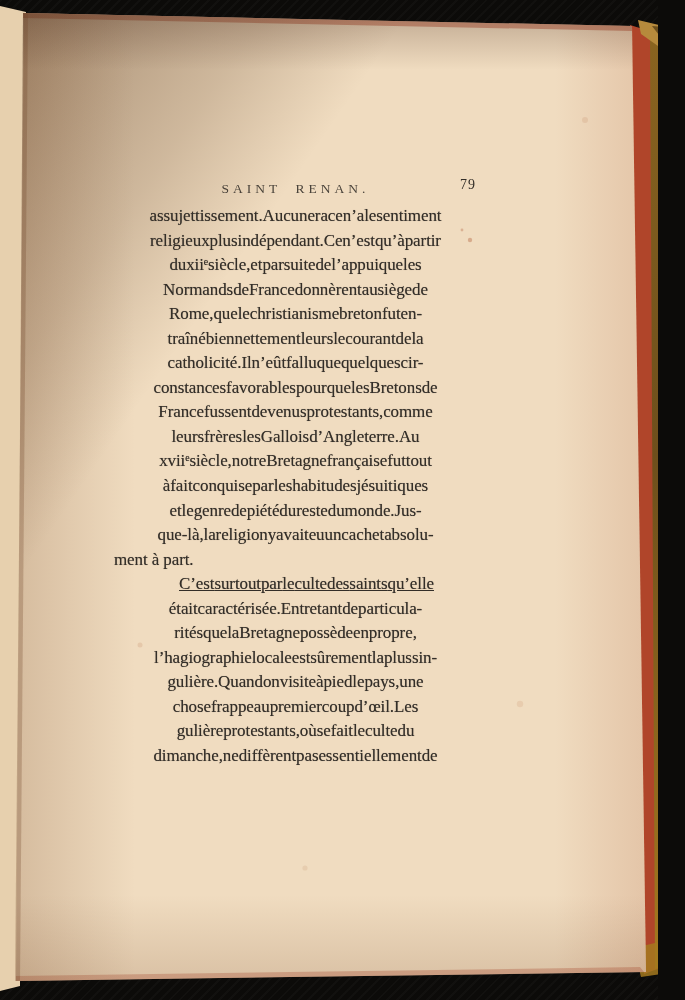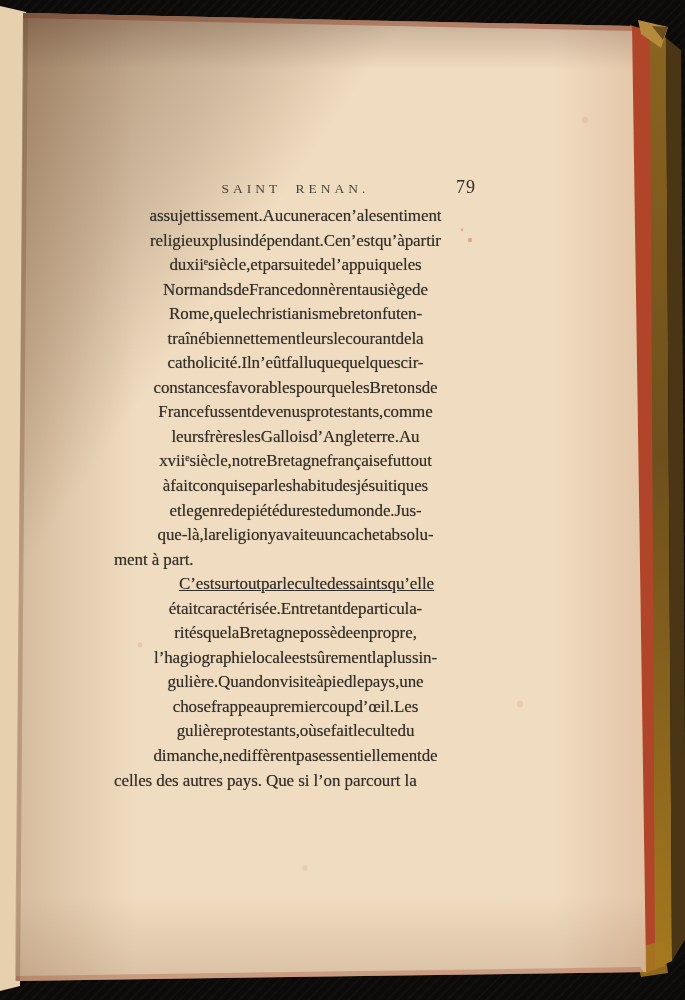--- a/index.html
+++ b/index.html
@@ -7,35 +7,36 @@
     --c-page:#f0dcc0;
     --c-page_under:#e7d0ae;
     --c-red_edge:#b0452a;
     --c-gold_edge:#a5791f;
     --c-gold_bright:#b68a3c;
     --c-cover_dark:#4a3614;
     --c-ink:#332e28;
   }
   html,body{margin:0;padding:0;background:var(--c-background);}
   #stage{
-    position:relative;width:685px;height:1000px;overflow:hidden;
+    position:relative;width:625px;height:1000px;overflow:hidden;
     background:
       repeating-linear-gradient(135deg, rgba(255,255,255,0.022) 0 2px, rgba(0,0,0,0) 2px 7px),
       var(--c-background);
     font-family:"Liberation Serif","DejaVu Serif",serif;
+    padding-left:33px;
   }
   #scene{position:absolute;left:0;top:0;width:685px;height:1000px;}
   #text-layer{position:absolute;left:114px;top:0;width:363px;color:var(--c-ink);}
   .pagehead{position:absolute;left:0;top:181px;width:363px;height:20px;}
   .pagehead .title{
     display:block;text-align:center;font-size:13.5px;letter-spacing:4px;word-spacing:7px;
     color:var(--c-ink);opacity:.88;
   }
   .pagehead .pno{
-    position:absolute;right:1px;top:-4px;font-size:18px;letter-spacing:1px;color:var(--c-ink);
+    position:absolute;right:1px;top:-4px;font-size:14px;letter-spacing:1px;color:var(--c-ink);
   }
   #body-text{position:absolute;left:0;top:204px;width:363px;}
   .line{
     height:24.55px;line-height:24.55px;font-size:17px;white-space:nowrap;
     letter-spacing:-0.1px;color:var(--c-ink);
     text-shadow:0 0 0.7px rgba(51,46,40,.55);
   }
   .line.j{display:flex;justify-content:center;}
   .line.indent{padding-left:22px;text-decoration:underline;}
   [data-interactable="false"]{cursor:default;}
@@ -317,18 +318,17 @@
             <span data-interactable="false">du</span>
           </div>
           <div class="line j" data-interactable="false">
             <span data-interactable="false">dimanche,</span>
             <span data-interactable="false">ne</span>
             <span data-interactable="false">diffèrent</span>
             <span data-interactable="false">pas</span>
             <span data-interactable="false">essentiellement</span>
             <span data-interactable="false">de</span>
           </div>
-          <div class="line" data-interactable="false">celles des autres pays. Que si l’on parcourt la</div>
         </div>
       </div>
   </div>
 
 </div>
 
 </body></html>

